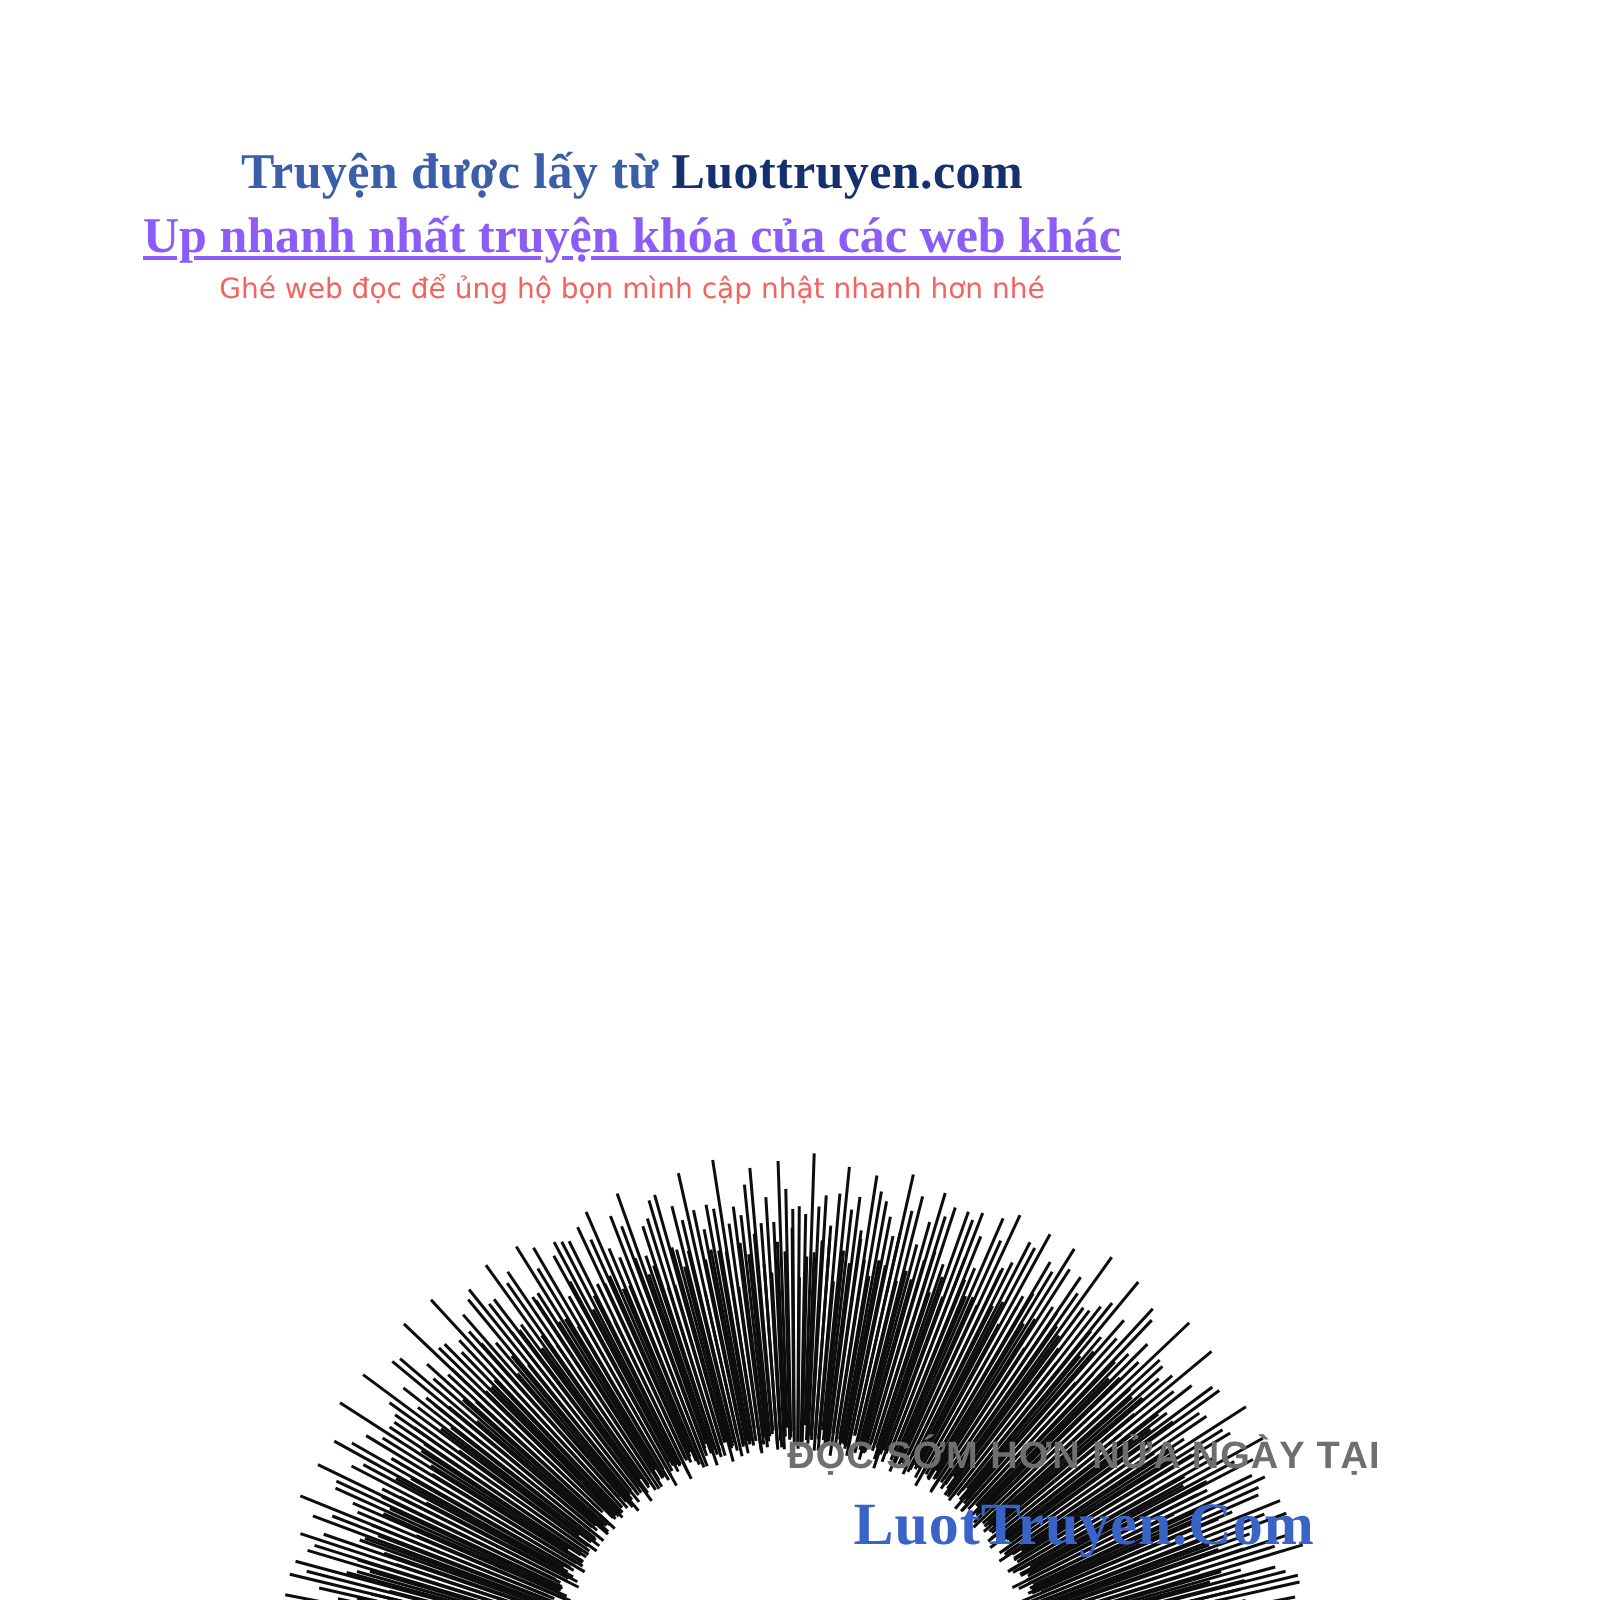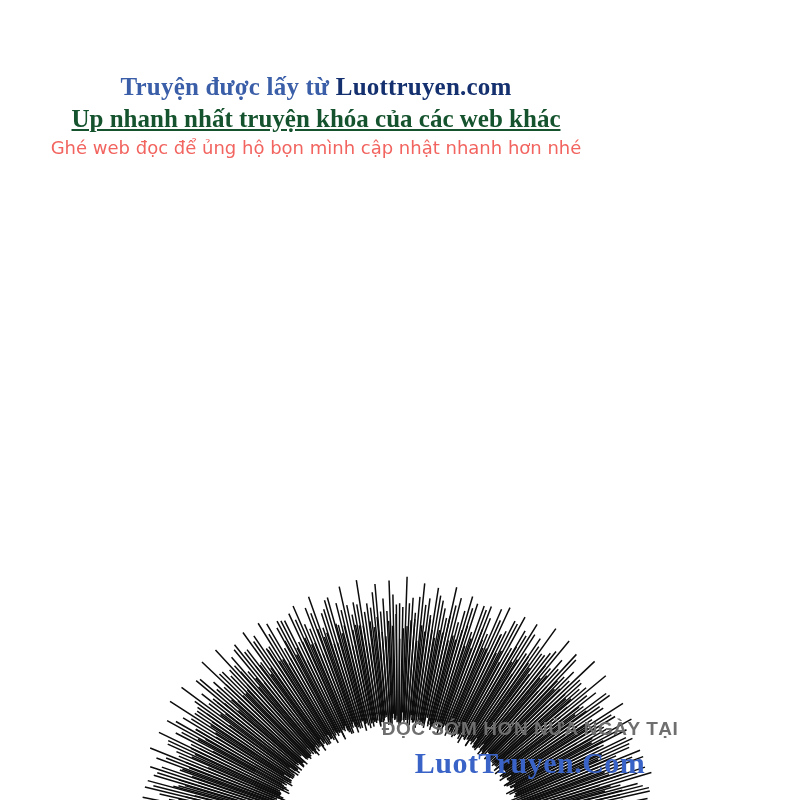--- a/index.html
+++ b/index.html
@@ -50,37 +50,37 @@
     color: #3a5ea8;
     letter-spacing: 0.2px;
   }
   .wm-line1 .site {
     color: #14306e;
     font-weight: bold;
   }
   .wm-line2 {
     font-size: 25px;
     font-weight: bold;
-    color: #14532d;
+    color: #8b5cf6;
     text-decoration: underline;
     text-underline-offset: 2px;
     margin-top: 2px;
   }
   .wm-line3 {
-    font-size: 18px;
+    font-size: 14px;
     color: #f2645f;
     margin-top: 4px;
     font-family: "DejaVu Sans", sans-serif;
     font-weight: 400;
   }
 
   
   .credit {
     position: absolute;
-    right: 60px;
+    right: 48px;
     top: 718px;
     width: 420px;
     text-align: center;
   }
   .credit-line1 {
     font-size: 19px;
     font-weight: bold;
     color: #6f6f6f;
     letter-spacing: 0.5px;
     font-family: "Liberation Sans", sans-serif;

